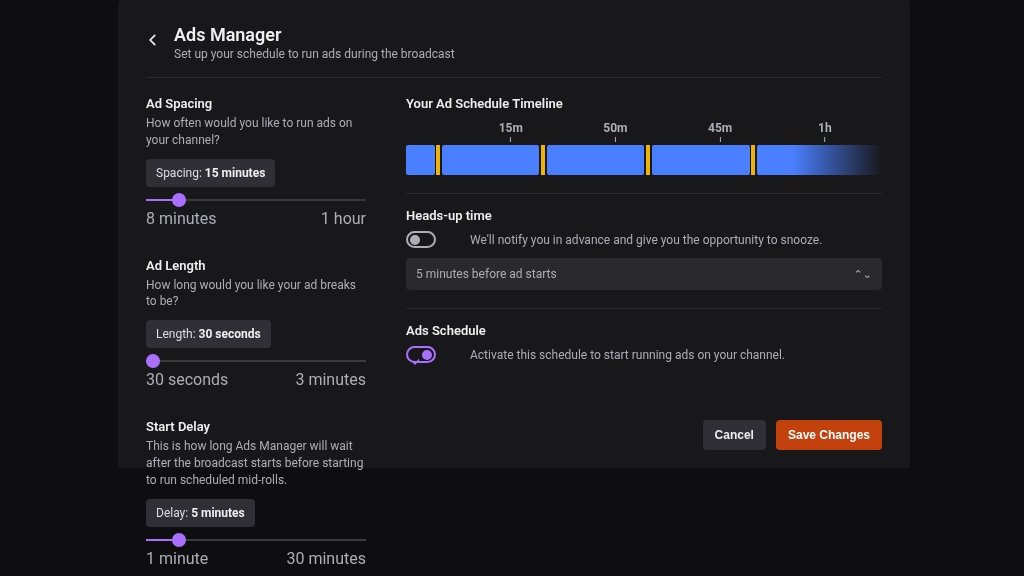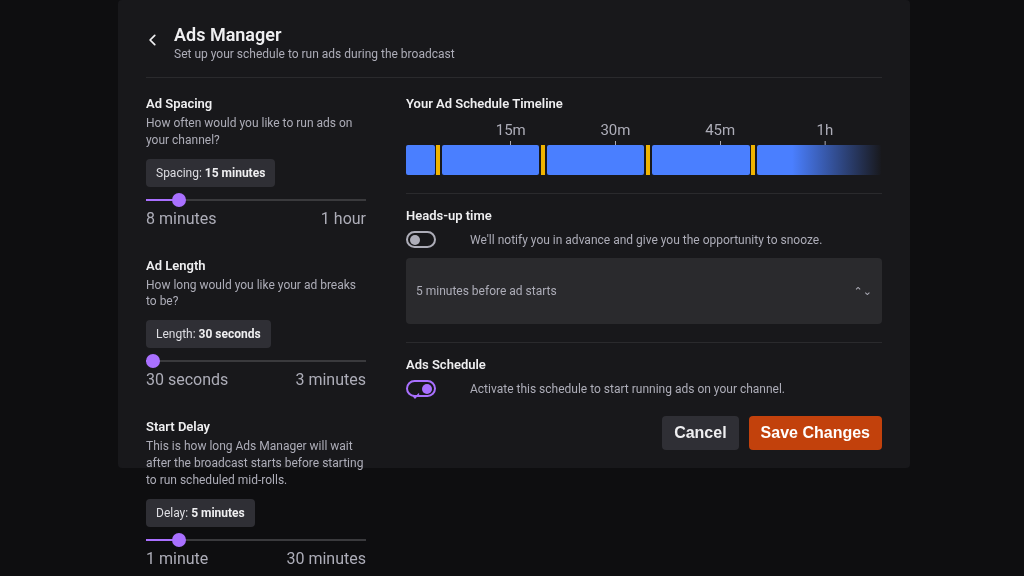--- a/index.html
+++ b/index.html
@@ -58,21 +58,21 @@
     cursor: pointer;
   }
   .slider-labels {
     display: flex; justify-content: space-between;
     font-size: 16px; color: #adadb8; margin-top: 8px;
   }
   .right-title { font-size: 13px; font-weight: 600; }
   .timeline-ticks {
     position: relative; height: 24px; margin-top: 10px;
   }
-  .tick { position: absolute; transform: translateX(-50%); text-align: right; font-size: 15px; color: #adadb8; }
+  .tick { position: absolute; transform: translateX(-50%); text-align: right; font-size: 12px; color: #adadb8; font-weight: bold; }
   .tick .mark { width: 1px; height: 5px; background: #adadb8; margin: 2px auto 0 auto; }
   .timeline {
     position: relative; height: 30px; width: 100%;
     margin-top: 0px;
     overflow: hidden;
   }
   .tseg {
     position: absolute; top: 0; height: 30px;
     background: #4a7fff; border-radius: 2px;
   }
@@ -107,34 +107,34 @@
   .toggle.on .check {
     position: absolute; left: 4px; top: 50%; transform: translateY(-50%);
     width: 8px; height: 8px;
   }
   .toggle.on .check svg { stroke: #a970ff; }
   .toggle-desc { font-size: 12px; color: #adadb8; margin-left: 24px; }
   .select {
     margin-top: 10px;
     background: #2a2a2d;
     font-size: 12px; color: #adadb8;
-    padding: 26px 10px; border-radius: 4px;
+    padding: 9px 10px; border-radius: 4px;
     position: relative;
     cursor: pointer;
   }
   .select .chev {
     position: absolute; right: 10px; top: 50%; transform: translateY(-50%);
     font-size: 11px; color: #adadb8;
   }
   .footer {
     display: flex; justify-content: flex-end; gap: 10px;
     margin-top: auto; padding-top: 12px;
   }
   .btn {
-    font-size: 16px; font-weight: 600;
+    font-size: 12px; font-weight: 600;
     padding: 8px 12px; border-radius: 4px;
     border: none; cursor: pointer;
   }
   .btn-secondary { background: #2f2f35; color: #efeff1; }
   .btn-primary { background: #c2410c; color: #fff; }
 </style>
 </head>
 <body>
 
 <div class="panel">
@@ -210,21 +210,21 @@
       </div>
 
     </div>
 
     <div class="right">
 
       <div>
         <div class="right-title">Your Ad Schedule Timeline</div>
         <div class="timeline-ticks">
           <div class="tick" style="left:22%"><span>15m</span><div class="mark"></div></div>
-          <div class="tick" style="left:44%"><span>30m</span><div class="mark"></div></div>
+          <div class="tick" style="left:44%"><span>50m</span><div class="mark"></div></div>
           <div class="tick" style="left:66%"><span>45m</span><div class="mark"></div></div>
           <div class="tick" style="left:88%"><span>1h</span><div class="mark"></div></div>
         </div>
         <div class="timeline">
           <div class="tseg" style="left:0%; width:6%"></div>
           <div class="tmark" style="left:6.2%"></div>
           <div class="tseg" style="left:7.5%; width:20.5%"></div>
           <div class="tmark" style="left:28.3%"></div>
           <div class="tseg" style="left:29.6%; width:20.5%"></div>
           <div class="tmark" style="left:50.4%"></div>

